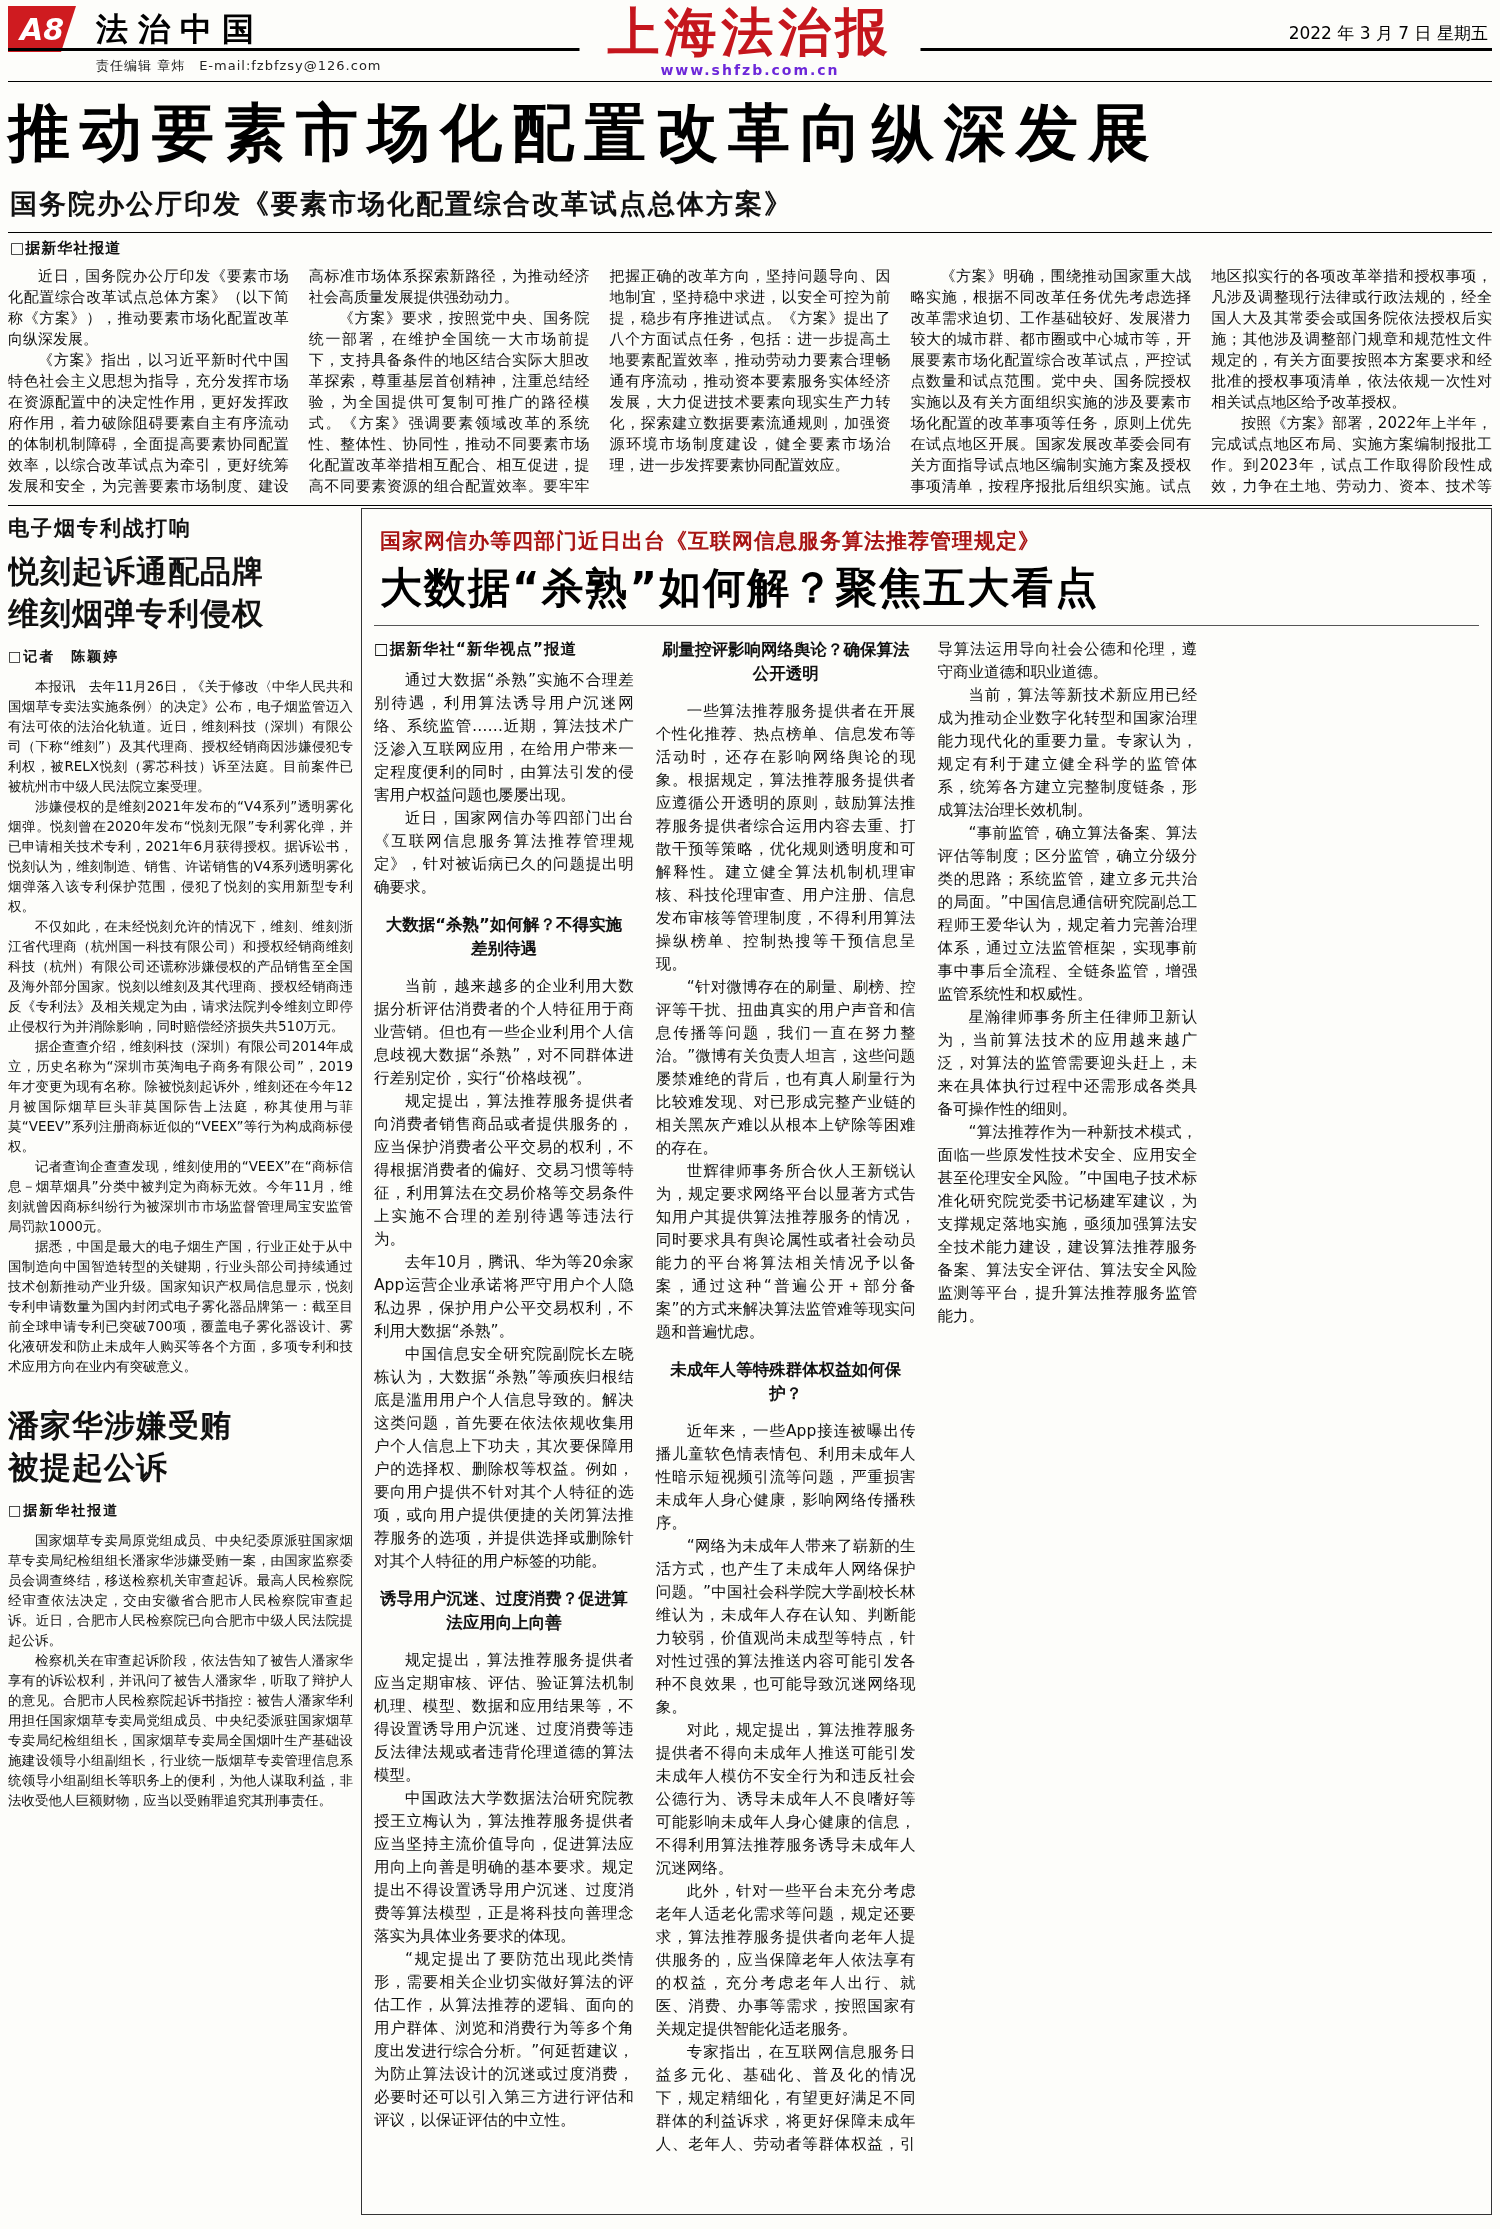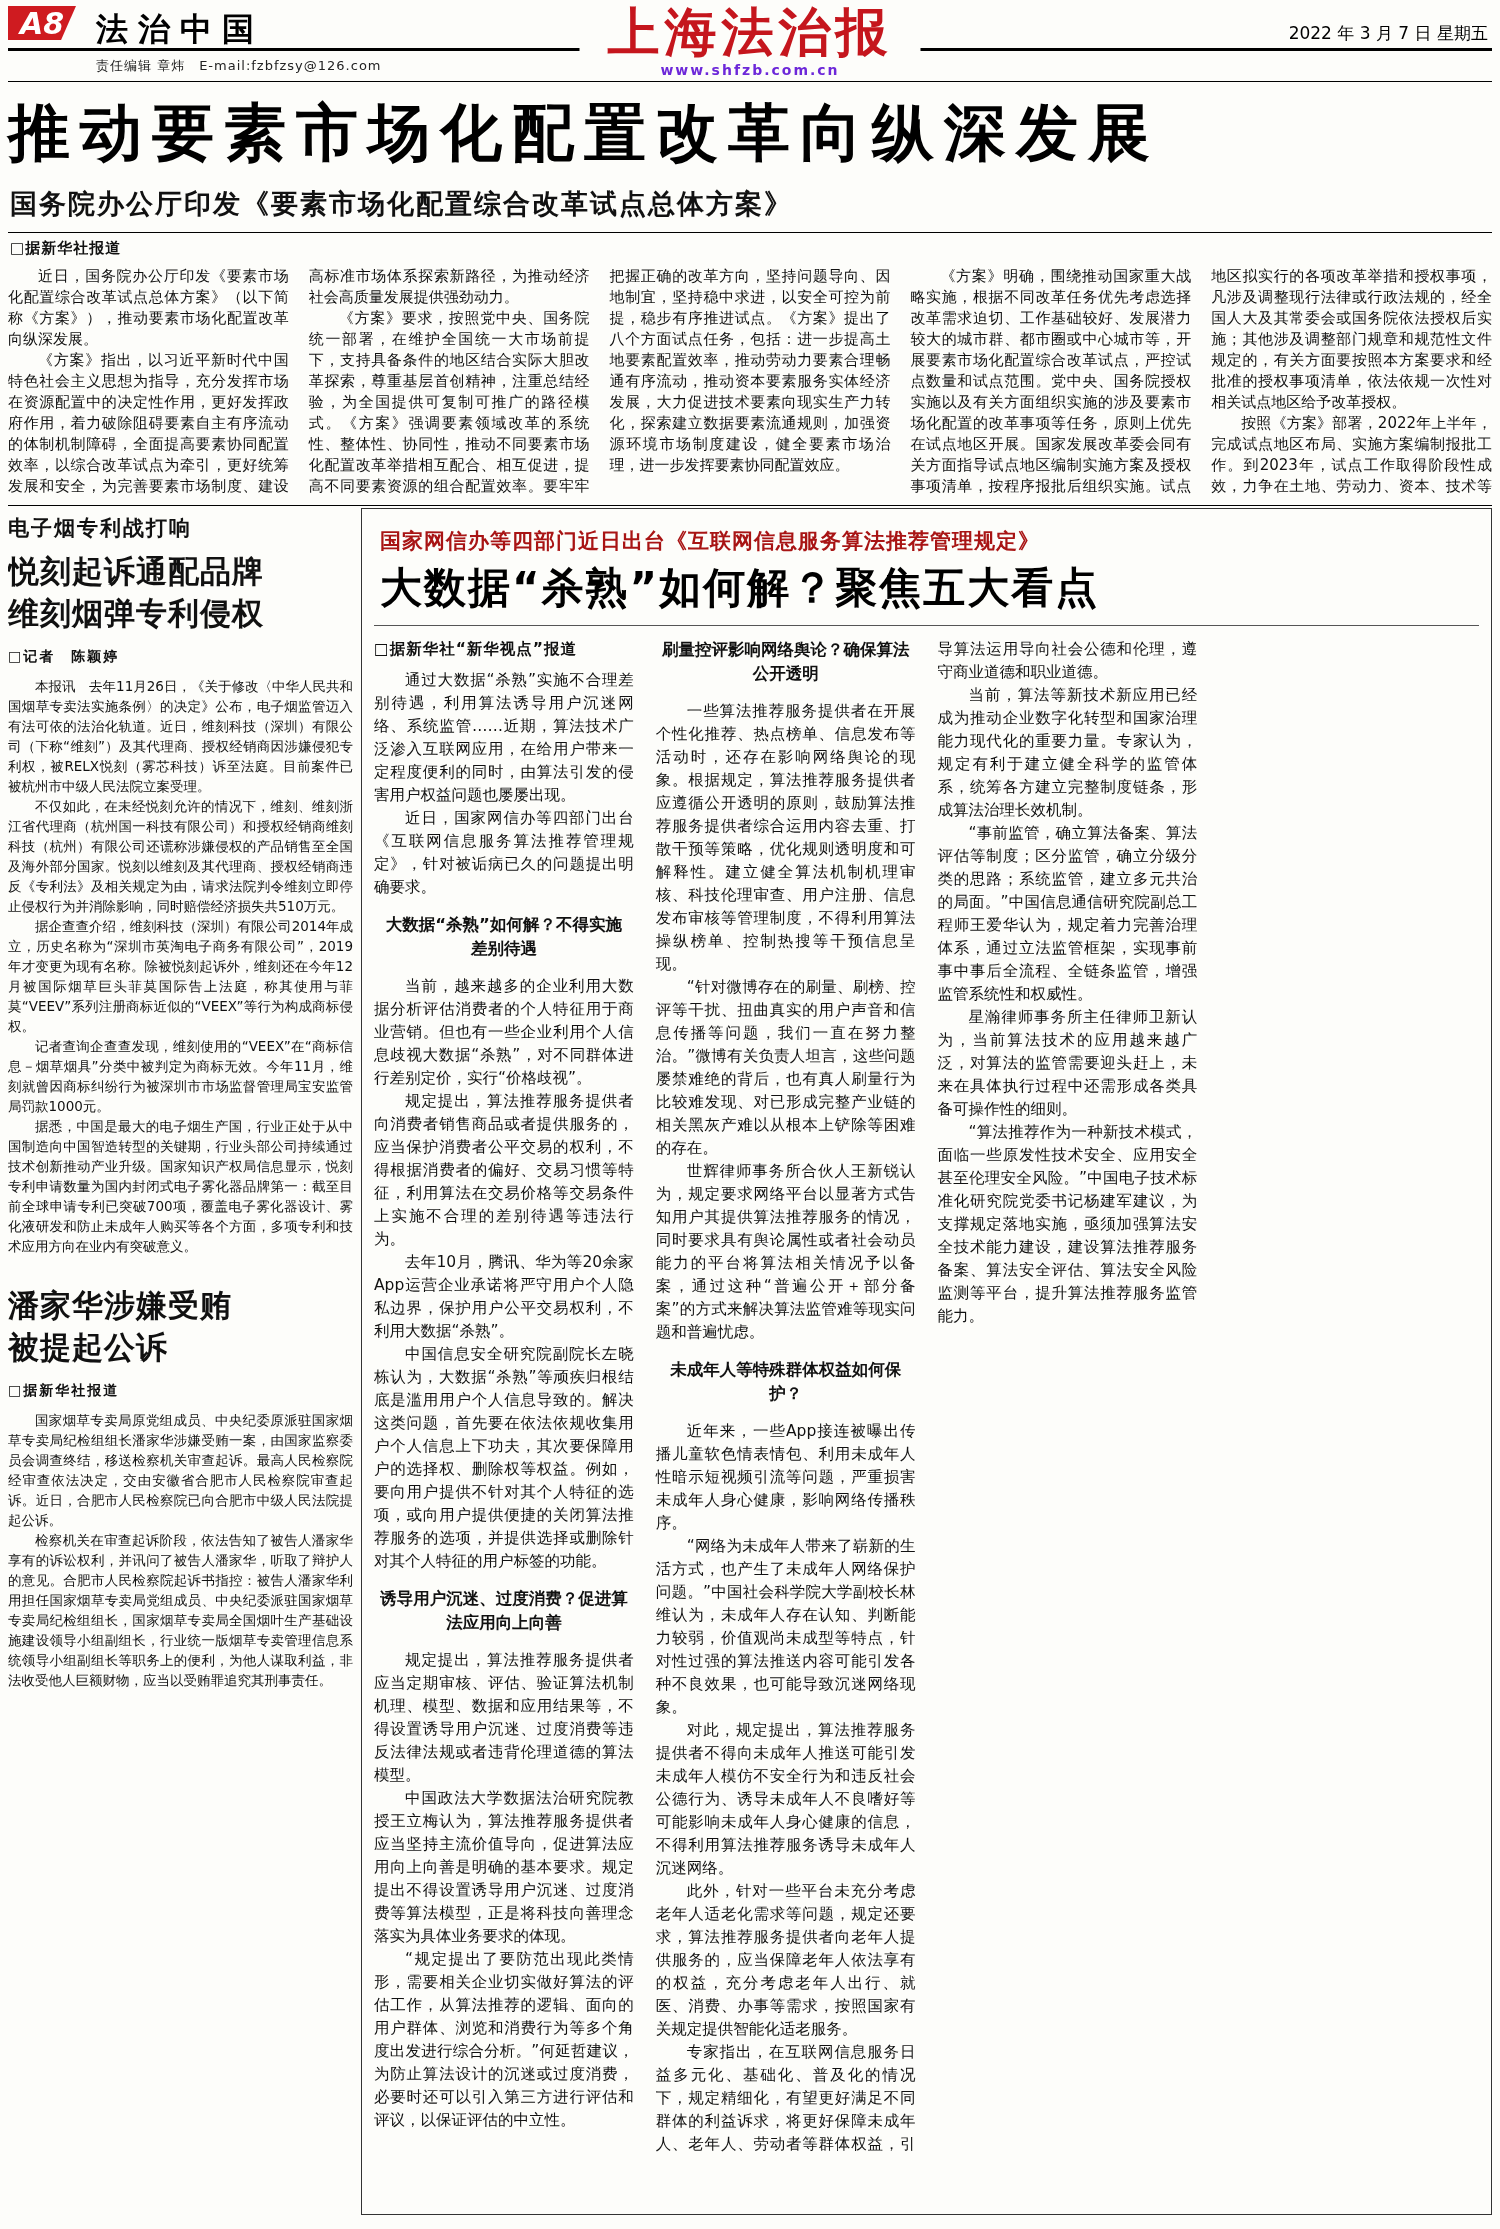--- a/index.html
+++ b/index.html
@@ -3,21 +3,21 @@
 <meta charset="utf-8">
 <style>
   html,body { margin:0; padding:0; background:#e8e8e4; }
   .page {
     position:relative; width:1500px; height:2229px; margin:0 auto;
     background:#fdfdfa; color:#111;
     font-family:"DejaVu Sans", sans-serif; overflow:hidden;
   }
   
   .a8-badge {
-    position:absolute; left:8px; top:6px; width:68px; height:34px;
+    position:absolute; left:8px; top:6px; width:68px; height:46px;
     background:#cf1b20; color:#fff; font-weight:900; font-style:italic;
     font-size:30px; display:flex; align-items:center; justify-content:center;
     clip-path:polygon(0 0,100% 0,78% 100%,0 100%);
   }
   .section-title {
     position:absolute; left:96px; top:8px; font-size:32px; font-weight:900;
     letter-spacing:10px; color:#000;
   }
   .editor-line {
     position:absolute; left:96px; top:57px; font-size:13px; color:#222; letter-spacing:1px;
@@ -118,20 +118,21 @@
   <aside class="left-strip">
     <article>
       <div class="kicker-left">电子烟专利战打响</div>
       <h2 class="left-headline">
         <div>悦刻起诉通配品牌</div>
         <div>维刻烟弹专利侵权</div>
       </h2>
       <p class="left-byline">□记者　陈颖婷</p>
       <div class="left-body">
           <p class="para">本报讯　去年11月26日，《关于修改〈中华人民共和国烟草专卖法实施条例〉的决定》公布，电子烟监管迈入有法可依的法治化轨道。近日，维刻科技（深圳）有限公司（下称“维刻”）及其代理商、授权经销商因涉嫌侵犯专利权，被RELX悦刻（雾芯科技）诉至法庭。目前案件已被杭州市中级人民法院立案受理。</p>
+          <p class="para">涉嫌侵权的是维刻2021年发布的“V4系列”透明雾化烟弹。悦刻曾在2020年发布“悦刻无限”专利雾化弹，并已申请相关技术专利，2021年6月获得授权。据诉讼书，悦刻认为，维刻制造、销售、许诺销售的V4系列透明雾化烟弹落入该专利保护范围，侵犯了悦刻的实用新型专利权。</p>
           <p class="para">不仅如此，在未经悦刻允许的情况下，维刻、维刻浙江省代理商（杭州国一科技有限公司）和授权经销商维刻科技（杭州）有限公司还谎称涉嫌侵权的产品销售至全国及海外部分国家。悦刻以维刻及其代理商、授权经销商违反《专利法》及相关规定为由，请求法院判令维刻立即停止侵权行为并消除影响，同时赔偿经济损失共510万元。</p>
           <p class="para">据企查查介绍，维刻科技（深圳）有限公司2014年成立，历史名称为“深圳市英淘电子商务有限公司”，2019年才变更为现有名称。除被悦刻起诉外，维刻还在今年12月被国际烟草巨头菲莫国际告上法庭，称其使用与菲莫“VEEV”系列注册商标近似的“VEEX”等行为构成商标侵权。</p>
           <p class="para">记者查询企查查发现，维刻使用的“VEEX”在“商标信息－烟草烟具”分类中被判定为商标无效。今年11月，维刻就曾因商标纠纷行为被深圳市市场监督管理局宝安监管局罚款1000元。</p>
           <p class="para">据悉，中国是最大的电子烟生产国，行业正处于从中国制造向中国智造转型的关键期，行业头部公司持续通过技术创新推动产业升级。国家知识产权局信息显示，悦刻专利申请数量为国内封闭式电子雾化器品牌第一：截至目前全球申请专利已突破700项，覆盖电子雾化器设计、雾化液研发和防止未成年人购买等各个方面，多项专利和技术应用方向在业内有突破意义。</p>
         </div>
     </article>
 
     <article class="pan">
       <h2 class="left-headline">
         <div>潘家华涉嫌受贿</div>

